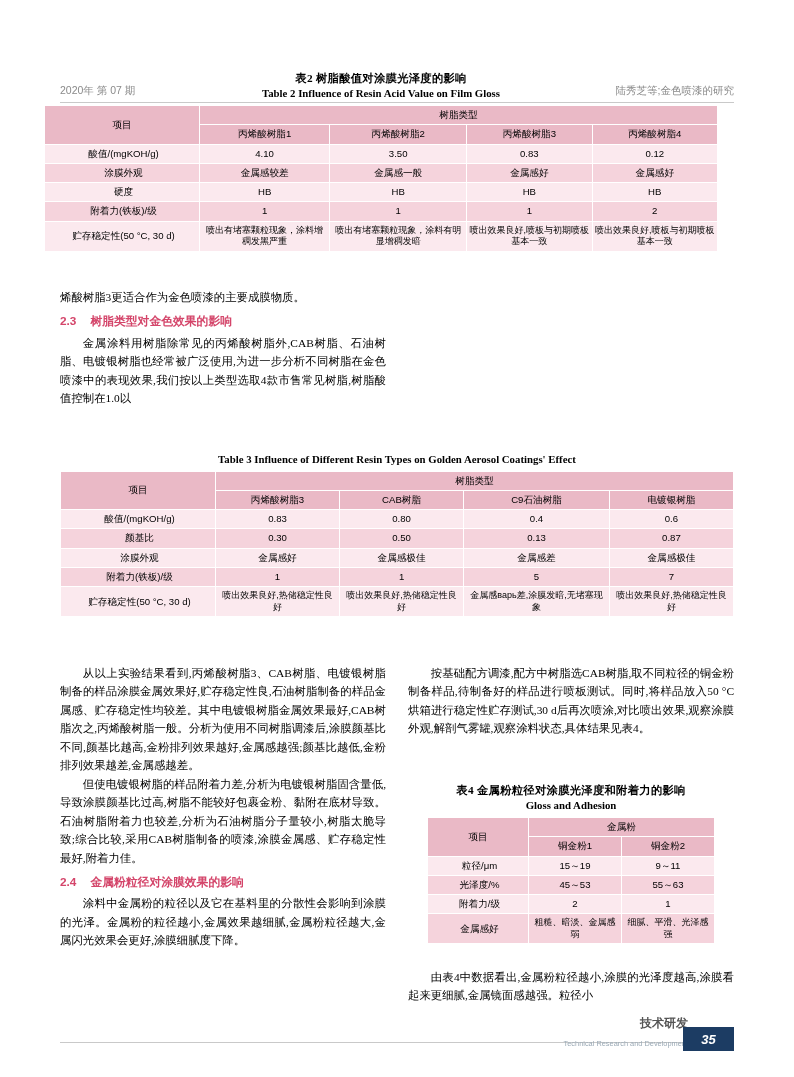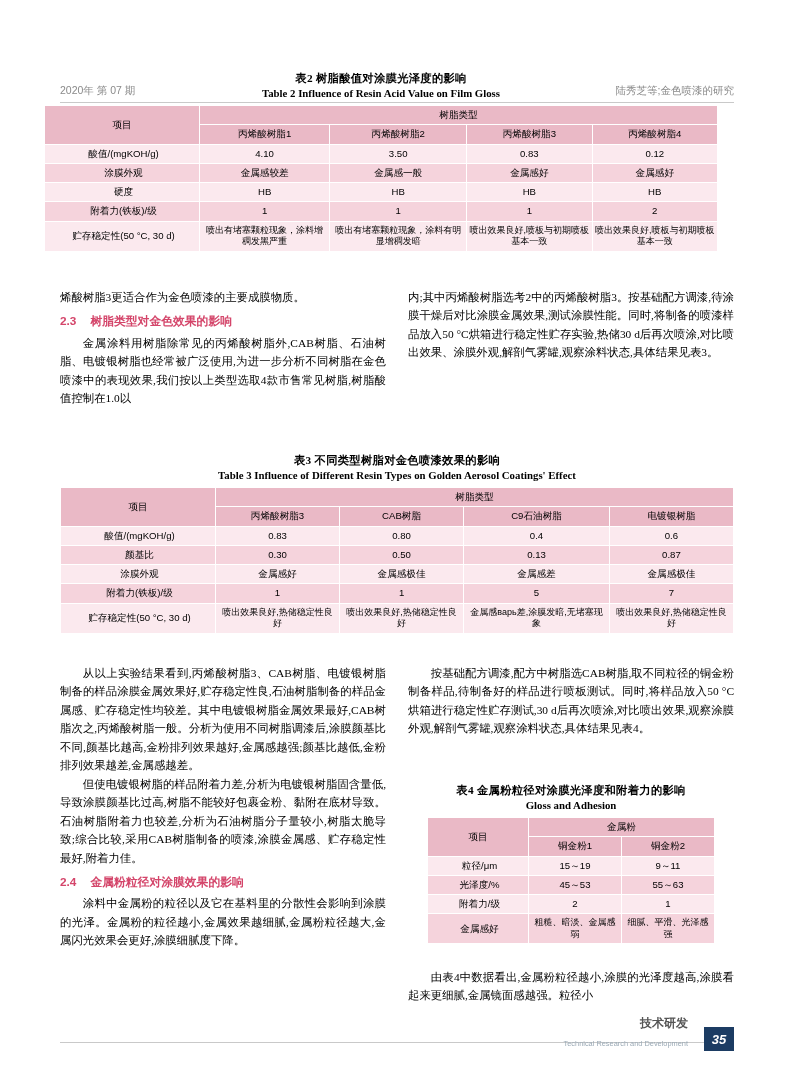--- a/index.html
+++ b/index.html
@@ -89,21 +89,21 @@
     position:absolute;right:46px;bottom:19px;
     font-size:12px;color:#555;font-family:"Liberation Sans", sans-serif;
     font-weight:bold;
   }
   .foot-en{
     position:absolute;right:46px;bottom:3px;
     font-size:7.4px;color:#9aa9b5;font-family:"Liberation Sans", sans-serif;margin-top:28px;
   }
   .pagenum{
     position:absolute;right:0;bottom:0px;
-    width:30px;height:24px;background:#1c3c63;color:#fff;
+    width:51px;height:24px;background:#1c3c63;color:#fff;
     font-family:"Liberation Sans", sans-serif;
     font-size:13px;font-weight:bold;
     display:flex;align-items:center;justify-content:center;
     font-style:italic;
   }
 </style>
 </head>
 <body>
 
 <div class="page">
@@ -171,27 +171,23 @@
   </div>
 
   <div class="col colL" style="top:288px;">
     <p style="text-indent:0;">烯酸树脂3更适合作为金色喷漆的主要成膜物质。</p>
     <div class="sect">
       <span class="num">2.3</span><span>树脂类型对金色效果的影响</span>
     </div>
     <p>金属涂料用树脂除常见的丙烯酸树脂外,CAB树脂、石油树脂、电镀银树脂也经常被广泛使用,为进一步分析不同树脂在金色喷漆中的表现效果,我们按以上类型选取4款市售常见树脂,树脂酸值控制在1.0以</p>
   </div>
 
-  <div class="col colR" style="top:288px;">
-    <p style="text-indent:0;">内;其中丙烯酸树脂选考2中的丙烯酸树脂3。按基础配方调漆,待涂膜干燥后对比涂膜金属效果,测试涂膜性能。同时,将制备的喷漆样品放入50 °C烘箱进行稳定性贮存实验,热储30 d后再次喷涂,对比喷出效果、涂膜外观,解剖气雾罐,观察涂料状态,具体结果见表3。</p>
-  </div>
 
   <div class="tblblock" style="left:60px;top:452px;width:674px;">
     <div class="tcap">
-      <div class="cnline">表3  不同类型树脂对金色喷漆效果的影响</div>
       <div class="en">Table 3   Influence of Different Resin Types on Golden Aerosol Coatings' Effect</div>
     </div>
     <table>
       <tbody>
           <tr class="hdr">
         <td rowspan="2" style="width:150px">项目</td>
         <td colspan="4">树脂类型</td>
       </tr>
       <tr class="sub">
         <td>丙烯酸树脂3</td>

